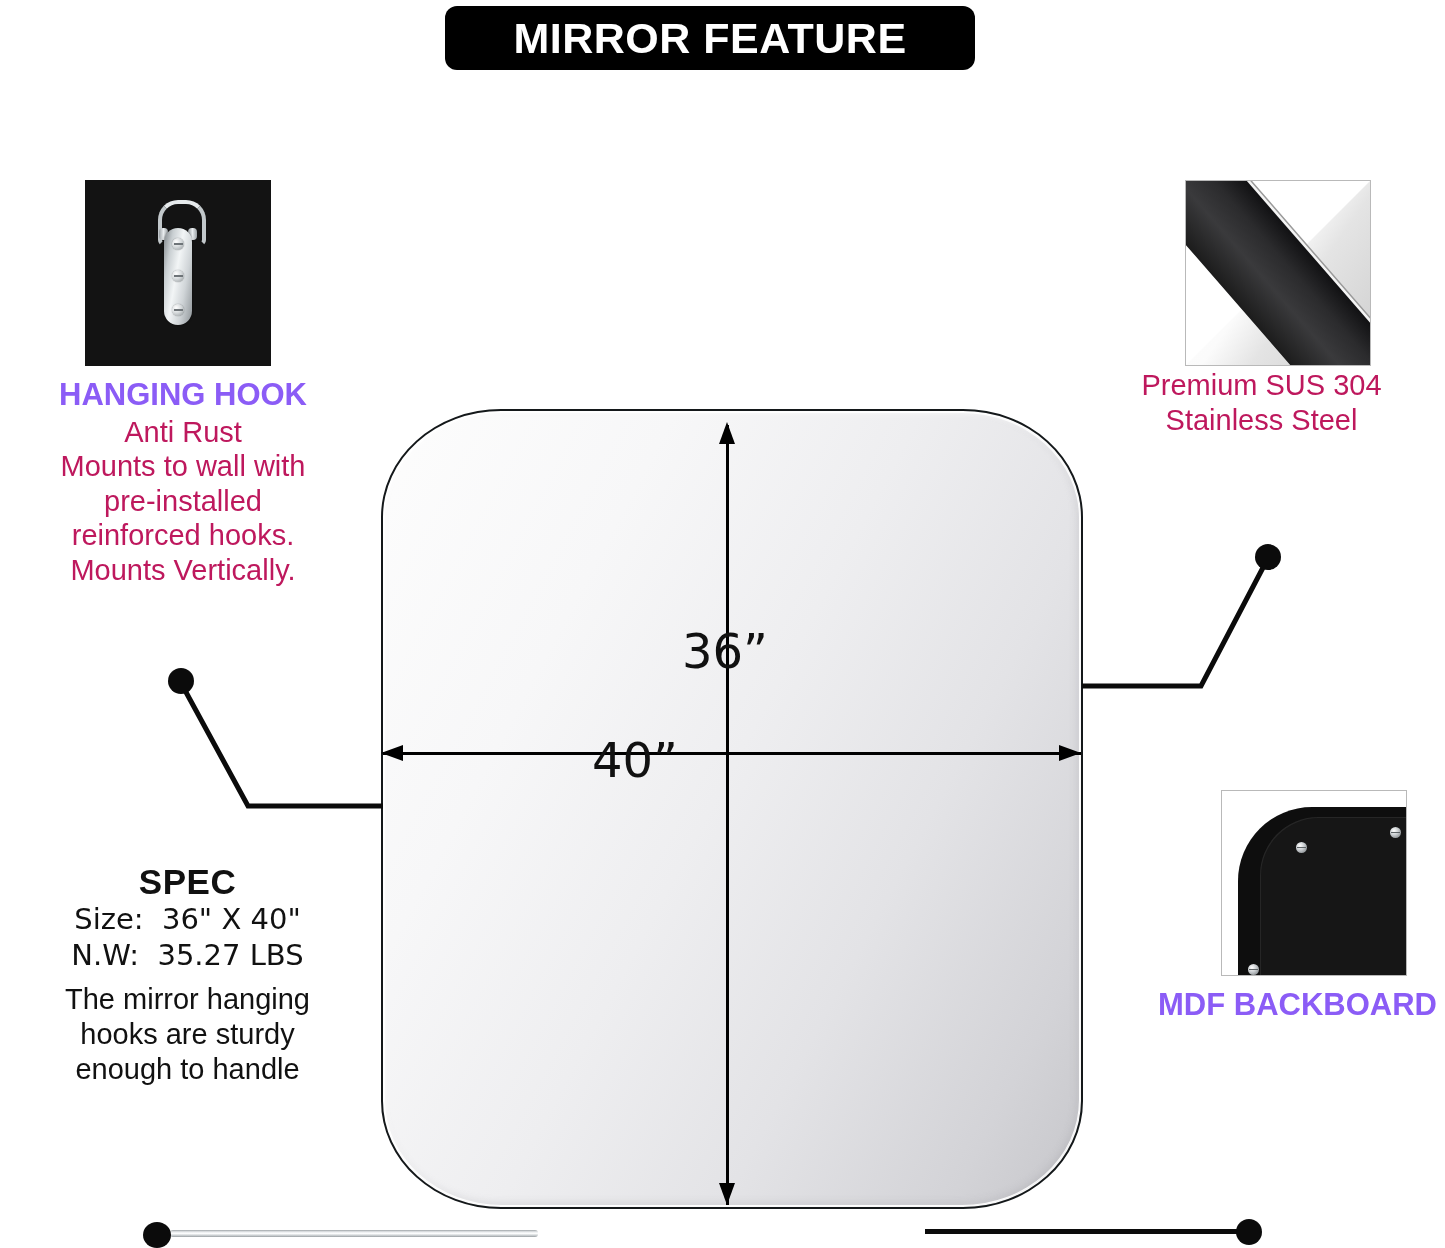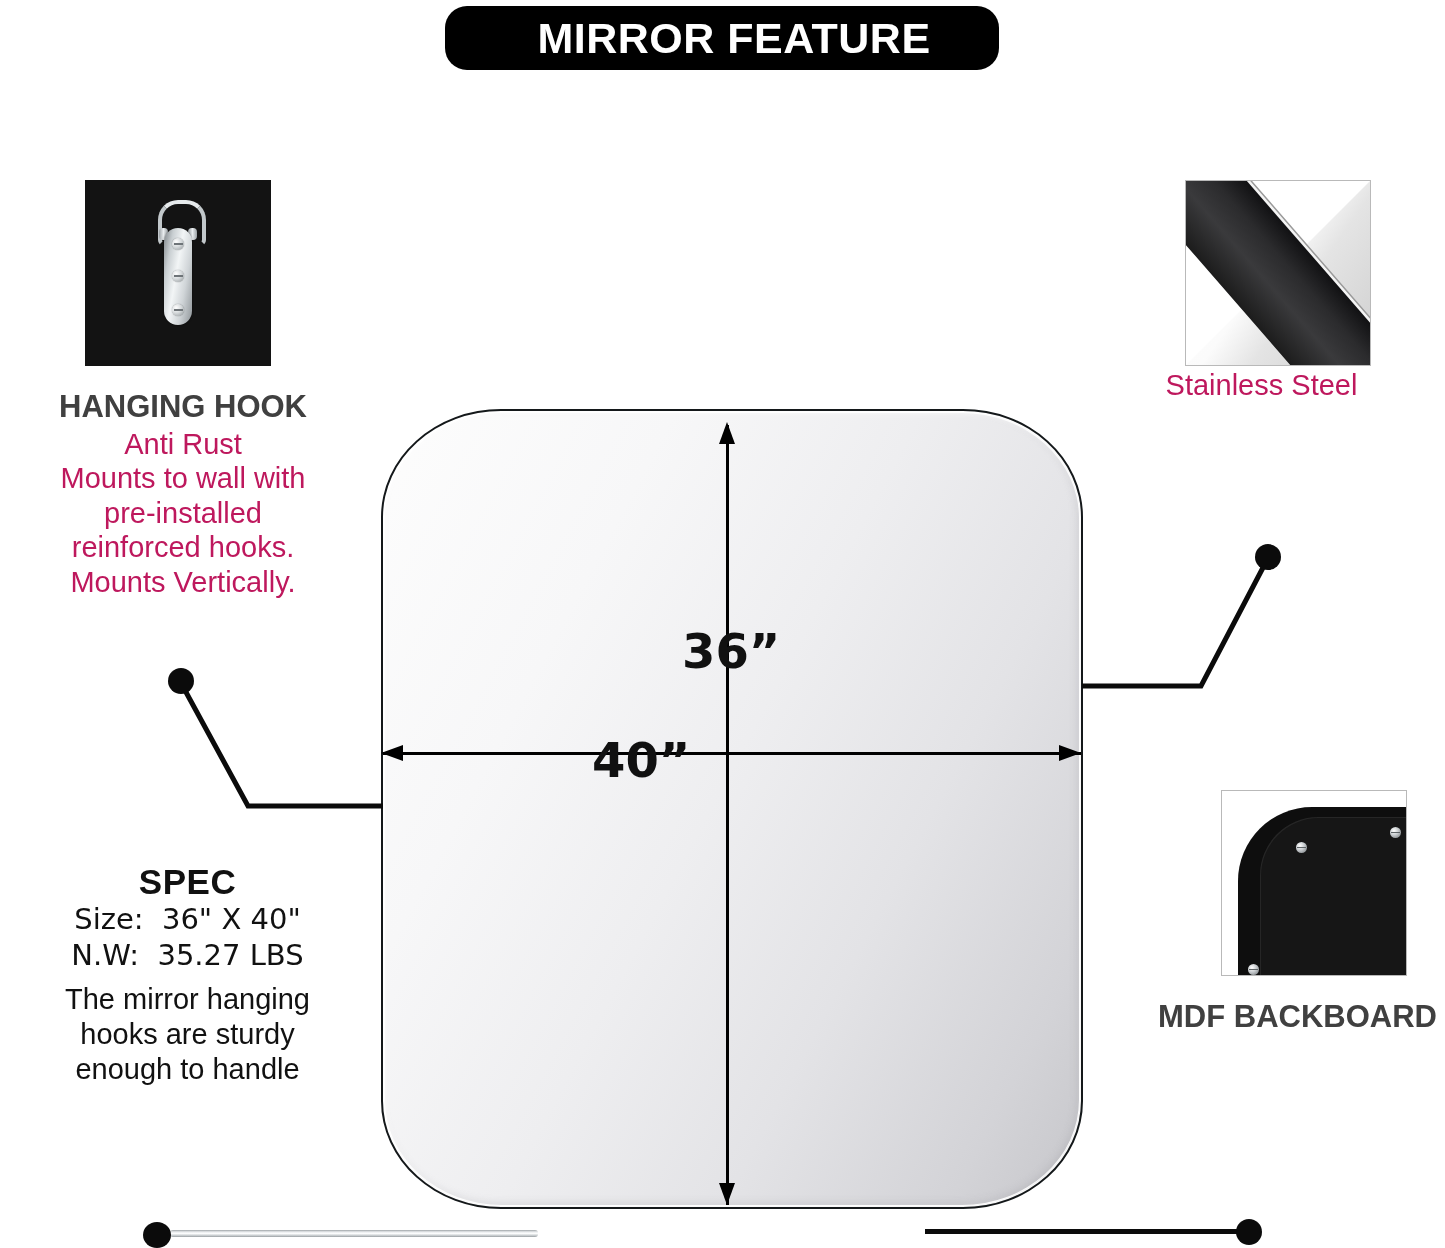--- a/index.html
+++ b/index.html
@@ -20,25 +20,24 @@
   }
 
   
   .title-banner {
     position: absolute;
     left: 445px;
     top: 6px;
     width: 530px;
     height: 64px;
     background: #000000;
-    border-radius: 22px;
+    border-radius: 12px;
     display: flex;
     align-items: center;
     justify-content: center;
-    padding-left: 24px;
   }
   .title-banner .title-text {
     color: #ffffff;
     font-size: 43px;
     font-weight: bold;
     letter-spacing: 0.5px;
     line-height: 1;
     font-family: "Liberation Sans", sans-serif;
   }
 
@@ -51,22 +50,22 @@
     position: relative;
     width: 186px;
     height: 186px;
     margin: 0 auto;
     overflow: hidden;
   }
   .feature-heading {
     font-size: 31px;
     font-weight: bold;
     line-height: 1.12;
-    margin-top: 24px;
-    color: #404040;
+    margin-top: 12px;
+    color: #8b5cf6;
     white-space: nowrap;
   }
   .feature-body {
     font-size: 29px;
     line-height: 1.19;
     color: #be185d;
     margin-top: 2px;
   }
 
   
@@ -292,21 +291,21 @@
   }
   #dim-h-arrow-right {
     left: 1059px; top: 745px;
     border-top: 8px solid transparent;
     border-bottom: 8px solid transparent;
     border-left: 22px solid #000;
   }
   .dim-label {
     position: absolute;
     font-family: "DejaVu Sans", sans-serif;
-    font-weight: bold;
+    font-weight: normal;
     font-size: 48px;
     color: #111;
     line-height: 1;
     white-space: nowrap;
   }
   #dim-label-h { left: 592px; top: 736px; }
   #dim-label-v { left: 682px; top: 627px; }
 
   
   .leader-svg {
@@ -379,20 +378,21 @@
       </div>
   </div>
 
   <div class="feature-block" id="block-frame">
     <div class="thumb">
       <div class="thumb-frame-top"></div>
       <div class="thumb-frame-lower"></div>
       <div class="thumb-frame-band"></div>
     </div>
     <div class="feature-body multiline">
+        <div>Premium SUS 304</div>
         <div>Stainless Steel</div>
       </div>
   </div>
 
   <div class="feature-block" id="block-mdf">
     <div class="thumb">
       <div class="mdf-panel"></div>
       <div class="mdf-inner"></div>
       <div class="mdf-screw a"></div>
       <div class="mdf-screw b"></div>

